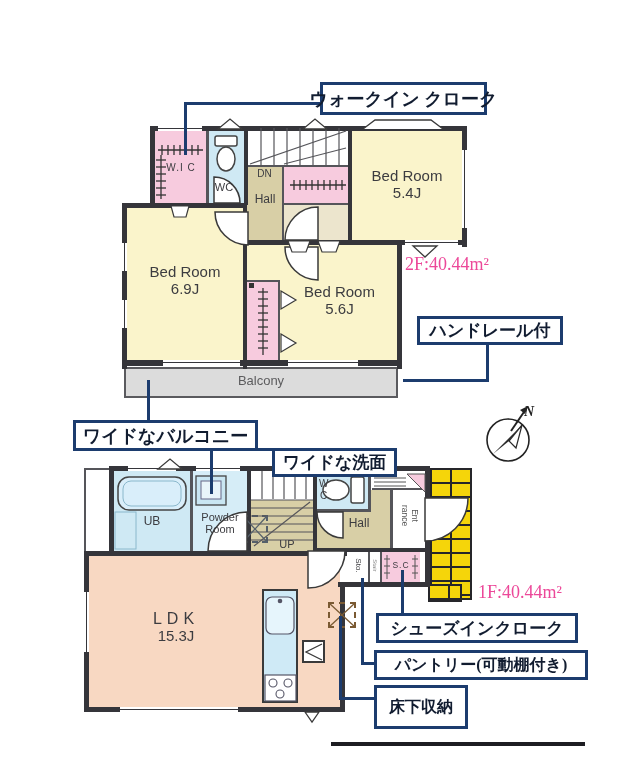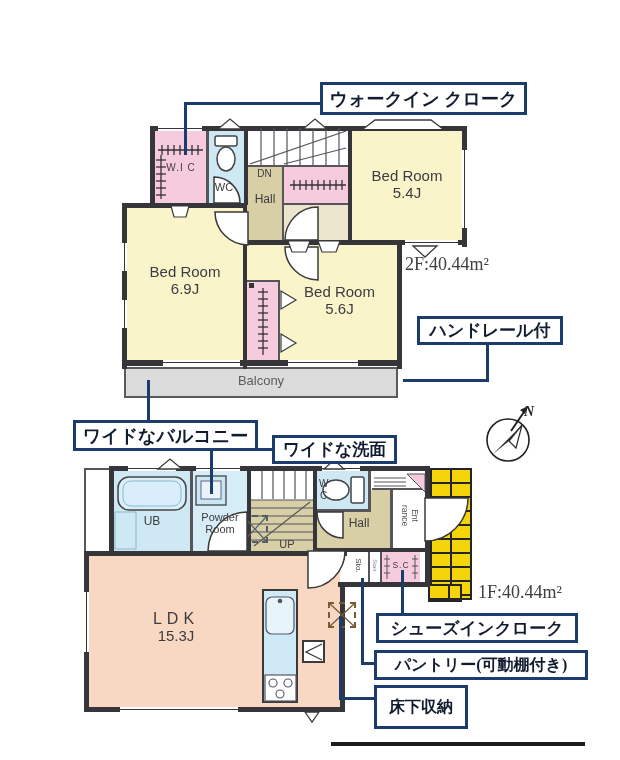--- a/index.html
+++ b/index.html
@@ -13,21 +13,21 @@
   .lbl{position:absolute;color:#3c3c40;text-align:center;line-height:1.12;white-space:nowrap;z-index:10;}
   .lbl span{display:block;}
   .vtext{writing-mode:vertical-lr;text-orientation:upright;letter-spacing:1px;}
   .rot90{transform:rotate(90deg);}
   .callout{position:absolute;background:#ffffff;border:3px solid #1c3c6e;color:#111c30;
            font-family:"Liberation Serif","DejaVu Serif",serif;font-weight:700;
            display:flex;align-items:center;justify-content:center;white-space:nowrap;
            box-sizing:border-box;padding:1px 6px;z-index:30;}
   .cline{position:absolute;background:#1c3c6e;z-index:25;}
   .area-lbl{position:absolute;font-family:"Liberation Serif","DejaVu Serif",serif;
-            font-size:18px;color:#404040;z-index:12;white-space:nowrap;}
+            font-size:18px;color:#ec4899;z-index:12;white-space:nowrap;}
   .xbox{position:absolute;box-sizing:border-box;z-index:6;}
   .porch{position:absolute;z-index:2;box-sizing:border-box;border:2px solid #26262a;
          background-color:#f5d50a;
          background-image:repeating-linear-gradient(to right,transparent 0 18px,#26262a 18px 20px),
                           repeating-linear-gradient(to bottom,transparent 0 12px,#26262a 12px 14px);}
   svg{position:absolute;left:0;top:0;z-index:6;pointer-events:none;}
   .scalebar{position:absolute;background:#1d1d22;z-index:8;}
 </style>
 </head>
 <body>
@@ -341,23 +341,23 @@
   <div class="cline" style="left:486px;top:343px;width:3px;height:39px;"></div>
   <div class="cline" style="left:403px;top:379px;width:86px;height:3px;"></div>
   <div class="cline" style="left:210px;top:448px;width:64px;height:3px;"></div>
   <div class="cline" style="left:210px;top:448px;width:3px;height:46px;"></div>
   <div class="cline" style="left:401px;top:570px;width:3px;height:46px;"></div>
   <div class="cline" style="left:361px;top:578px;width:3px;height:87px;"></div>
   <div class="cline" style="left:361px;top:662px;width:16px;height:3px;"></div>
   <div class="cline" style="left:339px;top:616px;width:3px;height:84px;"></div>
   <div class="cline" style="left:339px;top:697px;width:38px;height:3px;"></div>
 
-  <div class="callout" style="left:320px;top:82px;width:207px;height:33px;font-size:18px;">ウォークイン クローク</div>
+  <div class="callout" style="left:320px;top:82px;width:167px;height:33px;font-size:18px;">ウォークイン クローク</div>
   <div class="callout" style="left:417px;top:316px;width:146px;height:29px;font-size:17px;">ハンドレール付</div>
   <div class="callout" style="left:73px;top:420px;width:185px;height:31px;font-size:18px;">ワイドなバルコニー</div>
-  <div class="callout" style="left:272px;top:435px;width:125px;height:29px;font-size:17px;">ワイドな洗面</div>
+  <div class="callout" style="left:272px;top:448px;width:125px;height:29px;font-size:17px;">ワイドな洗面</div>
   <div class="callout" style="left:376px;top:613px;width:202px;height:30px;font-size:17px;">シューズインクローク</div>
   <div class="callout" style="left:374px;top:650px;width:214px;height:30px;font-size:16px;">パントリー(可動棚付き)</div>
   <div class="callout" style="left:374px;top:685px;width:94px;height:44px;font-size:16px;">床下収納</div>
 
   <div class="scalebar" style="left:331px;top:742px;width:254px;height:4px;"></div>
 
 </div>
 
 </body></html>

